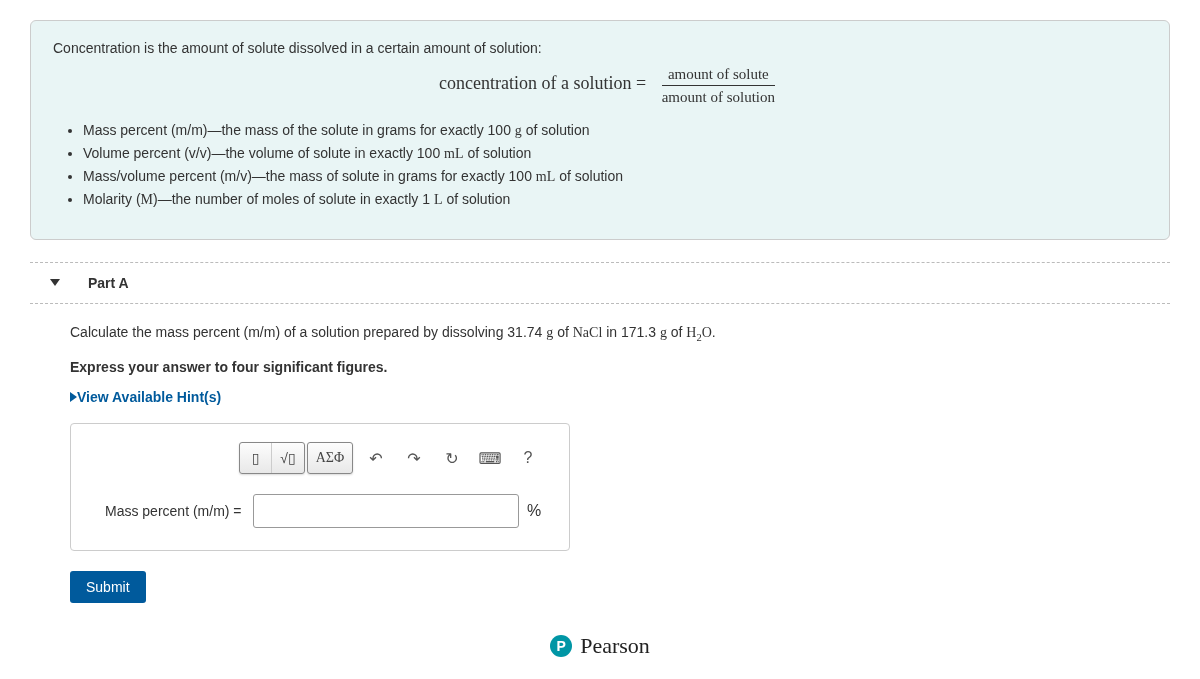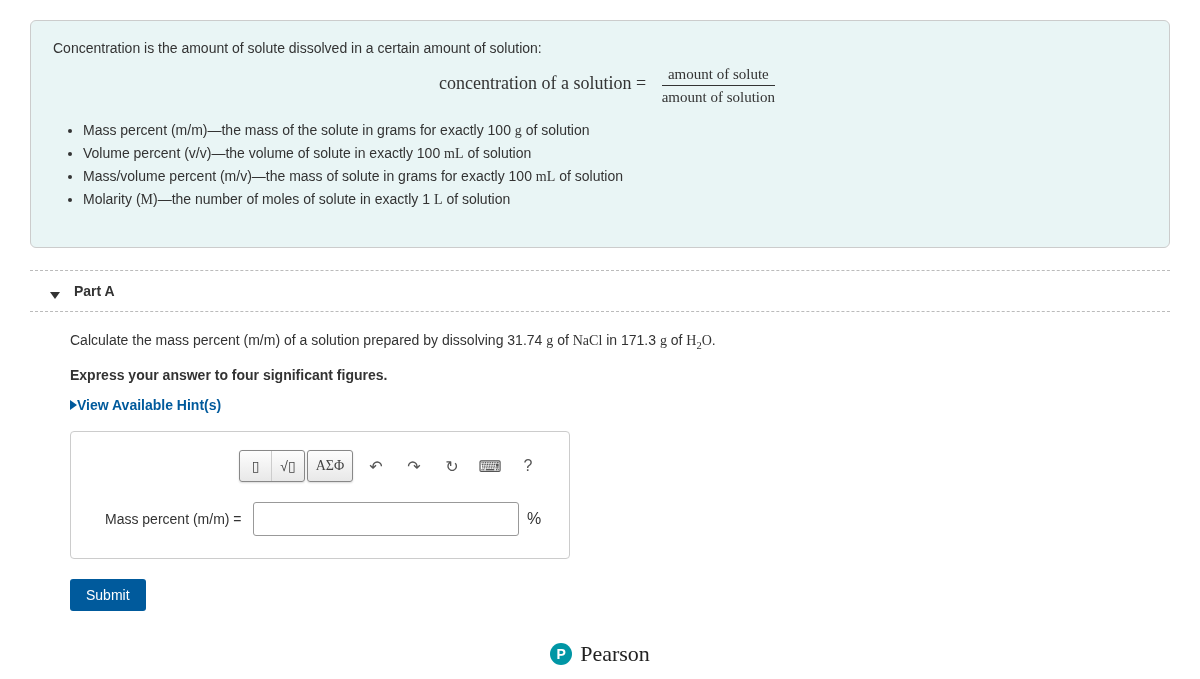--- a/index.html
+++ b/index.html
@@ -29,32 +29,32 @@
   .fraction {
     display: inline-block;
     vertical-align: middle;
     text-align: center;
     font-size: 15px;
     line-height: 1.2;
     margin-left: 6px;
   }
   .fraction .num { display:block; border-bottom: 1px solid #333; padding: 0 4px 2px 4px; }
   .fraction .den { display:block; padding-top: 2px; }
-  .intro-box ul { margin: 6px 0 16px 30px; padding: 0; }
+  .intro-box ul { margin: 6px 0 8px 30px; padding: 0; }
   .intro-box li { margin: 2px 0; line-height: 1.45; }
   .rm { font-family: Georgia, 'Times New Roman', serif; }
 
   .part-header {
     border-top: 1px dashed #bbb;
     border-bottom: 1px dashed #bbb;
     padding: 12px 0 12px 20px;
     margin-bottom: 18px;
     display: flex;
-    align-items: flex-end;
-    gap: 14px;
+    align-items: center;
+    gap: 28px;
     cursor: pointer;
   }
   .part-header .caret {
     width: 0; height: 0;
     border-left: 5px solid transparent;
     border-right: 5px solid transparent;
     border-top: 7px solid #333;
   }
   .part-header .title { font-weight: bold; }
 

